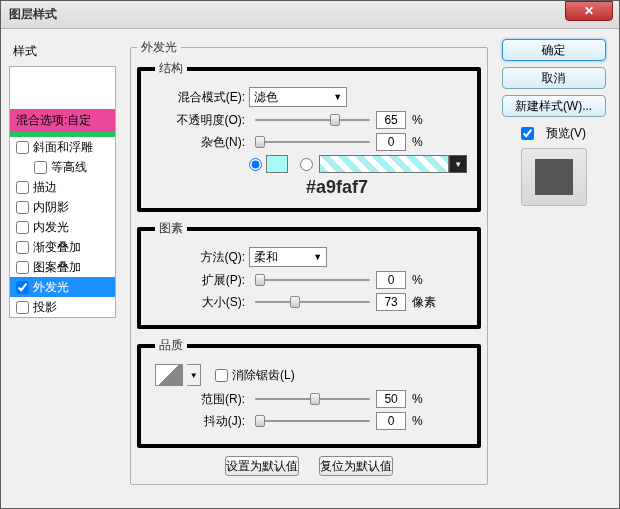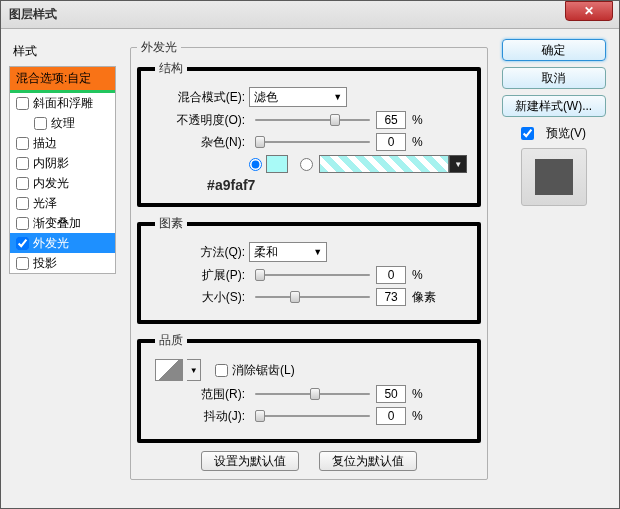--- a/index.html
+++ b/index.html
@@ -5,21 +5,21 @@
 * { box-sizing: border-box; margin: 0; padding: 0; font-family: "Microsoft YaHei", "SimSun", sans-serif; font-size: 12px; }
 body { background: #f0f0f0; }
 .dialog { width: 620px; height: 509px; border: 1px solid #5a5a5a; background: #f0f0f0; position: relative; }
 .titlebar { height: 28px; background: linear-gradient(#eaeaea,#dcdcdc); display: flex; align-items: center; justify-content: space-between; padding-left: 8px; border-bottom: 1px solid #b0b0b0; font-weight: bold; }
 .titlebar-title { color: #333; font-size: 12px; }
 .close-btn { width: 48px; height: 20px; background: linear-gradient(#e07070,#c03030); border: 1px solid #8a1a1a; border-radius: 0 0 4px 4px; margin-top:-8px; margin-right: 6px; display: flex; align-items: center; justify-content: center; color: #fff; font-size: 11px; }
 .body { position: absolute; top: 28px; left: 0; right: 0; bottom: 0; display: flex; padding: 10px 8px 8px 8px; }
 .left-panel { width: 110px; }
 .left-panel-title { padding: 4px 0 6px 4px; }
 .list { border: 1px solid #b0b0b0; background: #fff; }
-.list-header { background: #f97316; padding: 3px 6px; border-bottom: 3px solid #22c55e; }
+.list-header { background: #ec4899; padding: 3px 6px; border-bottom: 5px solid #22c55e; margin-top: 42px; }
 .list-item { display: flex; align-items: center; padding: 2px 4px 2px 6px; height: 20px; }
 .list-item.sel { background: #1e90ff; color: #fff; }
 .list-item input[type=checkbox] { margin-right: 4px; }
 .list-item.indent { padding-left: 24px; }
 .center-panel { flex: 1; margin: 0 8px 0 14px; }
 fieldset { border: 4px solid #000000; padding: 6px 10px 10px 14px; border-radius: 2px; margin-bottom: 8px; }
 fieldset.outer { border: 1px solid #b0b0b0; padding: 4px 6px 8px 6px; }
 legend { padding: 0 4px; color: #333; }
 .row { display: flex; align-items: center; margin: 4px 0; }
 .lbl { width: 90px; text-align: right; margin-right: 4px; }
@@ -28,22 +28,22 @@
 .ddl.w70 { width: 78px; }
 .ddl .arrow { font-size: 9px; }
 .track { position: relative; width: 115px; height: 14px; margin: 0 6px; }
 .track .line { position: absolute; top: 6px; left: 0; right: 0; height: 2px; background: #999; border-radius: 1px; }
 .track .thumb { position: absolute; top: 1px; width: 10px; height: 12px; background: linear-gradient(#f8f8f8,#ccc); border: 1px solid #888; border-radius: 2px; }
 .numbox { width: 30px; height: 18px; border: 1px solid #888; background: #fff; text-align: center; line-height: 16px; }
 .unit { margin-left: 6px; }
 .swatch { width: 22px; height: 18px; border: 1px solid #777; background: #a9faf7; margin: 0 4px; }
 .grad-box { width: 130px; height: 18px; border: 1px solid #777; background: repeating-linear-gradient(45deg,#a6f2ef 0 6px,#fff 6px 12px); margin-left: 6px; }
 .grad-drop { width: 18px; height: 18px; background: #222; border: 1px solid #555; color: #eee; display: flex; align-items: center; justify-content: center; font-size: 8px; }
-.colorcode { font-weight: 800; font-size: 14px; color: #2a2a2a; margin: 2px 0 0 52px; }
-.btn { height: 20px; border: 1px solid #8a8a8a; background: linear-gradient(#fcfcfc,#e6e6e6); border-radius: 3px; padding: 0 12px; display: inline-flex; align-items: center; }
+.colorcode { font-weight: 800; font-size: 18px; color: #2a2a2a; margin: 2px 0 0 52px; text-align: center; }
+.btn { height: 20px; border: 1px solid #8a8a8a; background: linear-gradient(#fcfcfc,#e6e6e6); border-radius: 3px; padding: 0 0; display: inline-flex; align-items: center; }
 .btn-row { display: flex; justify-content: center; gap: 20px; margin-top: 4px; }
 .right-panel { width: 118px; display: flex; flex-direction: column; align-items: center; }
 .right-panel .rbtn { width: 104px; height: 22px; margin-bottom: 6px; border: 1px solid #7aa; background: linear-gradient(#f6fbfe,#d6edfb); border-radius: 4px; display: flex; align-items: center; justify-content: center; }
 .right-panel .rbtn.ok { border-color: #2c90d8; box-shadow: 0 0 3px #5cbcf8; }
 .preview-row { display:flex; align-items:center; gap:12px; margin: 2px 0 6px 0; }
 .preview-swatch { width: 66px; height: 58px; background: linear-gradient(#e8e8e8,#d8d8d8); border: 1px solid #bbb; border-radius: 3px; display: flex; align-items: center; justify-content: center; }
 .preview-swatch .inner { width: 38px; height: 36px; background: #555; }
 .contour-sw { width: 28px; height: 22px; border: 1px solid #888; background: linear-gradient(135deg,#fff 48%,#888 50%,#888 100%); margin-right: 4px; display:flex;align-items:flex-end;}
 .contour-dd { width: 14px; height: 22px; border: 1px solid #888; border-left:0; display:flex;align-items:center;justify-content:center;font-size:8px;}
 input[type=checkbox],input[type=radio] { transform: scale(1.0); }
@@ -63,41 +63,41 @@
     <div class="left-panel">
       <div class="left-panel-title">样式</div>
       <div class="list">
         <div class="list-header">混合选项:自定</div>
         <div class="list-item">
             <input type="checkbox" style="">
             <span>斜面和浮雕</span>
           </div>
         <div class="list-item indent">
             <input type="checkbox" style="">
-            <span>纹理</span>
+            <span>等高线</span>
           </div>
         <div class="list-item">
             <input type="checkbox" style="">
             <span>描边</span>
           </div>
         <div class="list-item">
             <input type="checkbox" style="">
             <span>内阴影</span>
           </div>
         <div class="list-item">
             <input type="checkbox" style="">
             <span>内发光</span>
           </div>
         <div class="list-item">
             <input type="checkbox" style="">
-            <span>光泽</span>
-          </div>
-        <div class="list-item">
-            <input type="checkbox" style="">
             <span>渐变叠加</span>
+          </div>
+        <div class="list-item">
+            <input type="checkbox" style="">
+            <span>图案叠加</span>
           </div>
         <div class="list-item sel">
             <input type="checkbox" checked="" style="">
             <span>外发光</span>
           </div>
         <div class="list-item">
             <input type="checkbox" style="">
             <span>投影</span>
           </div>
       </div>

